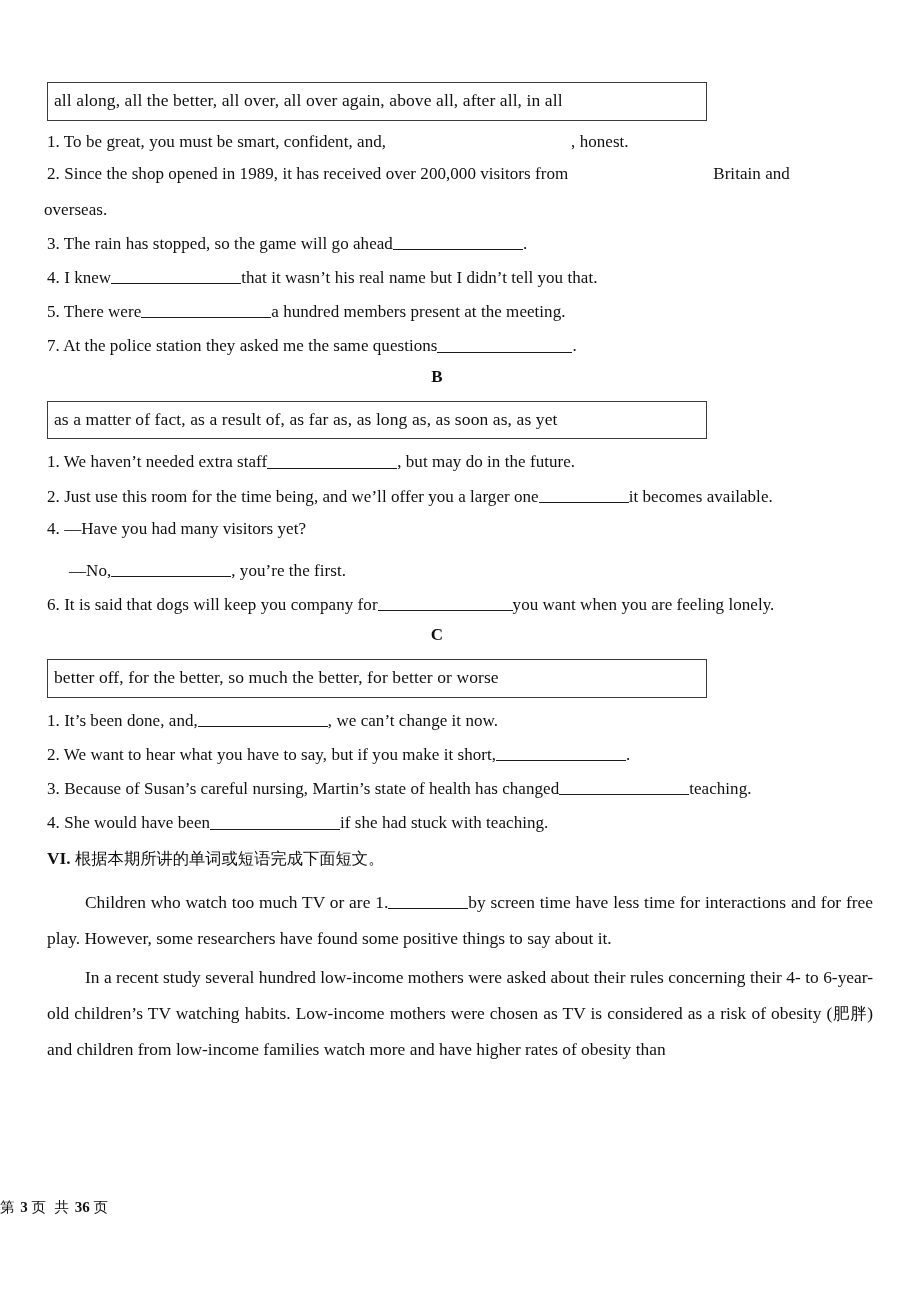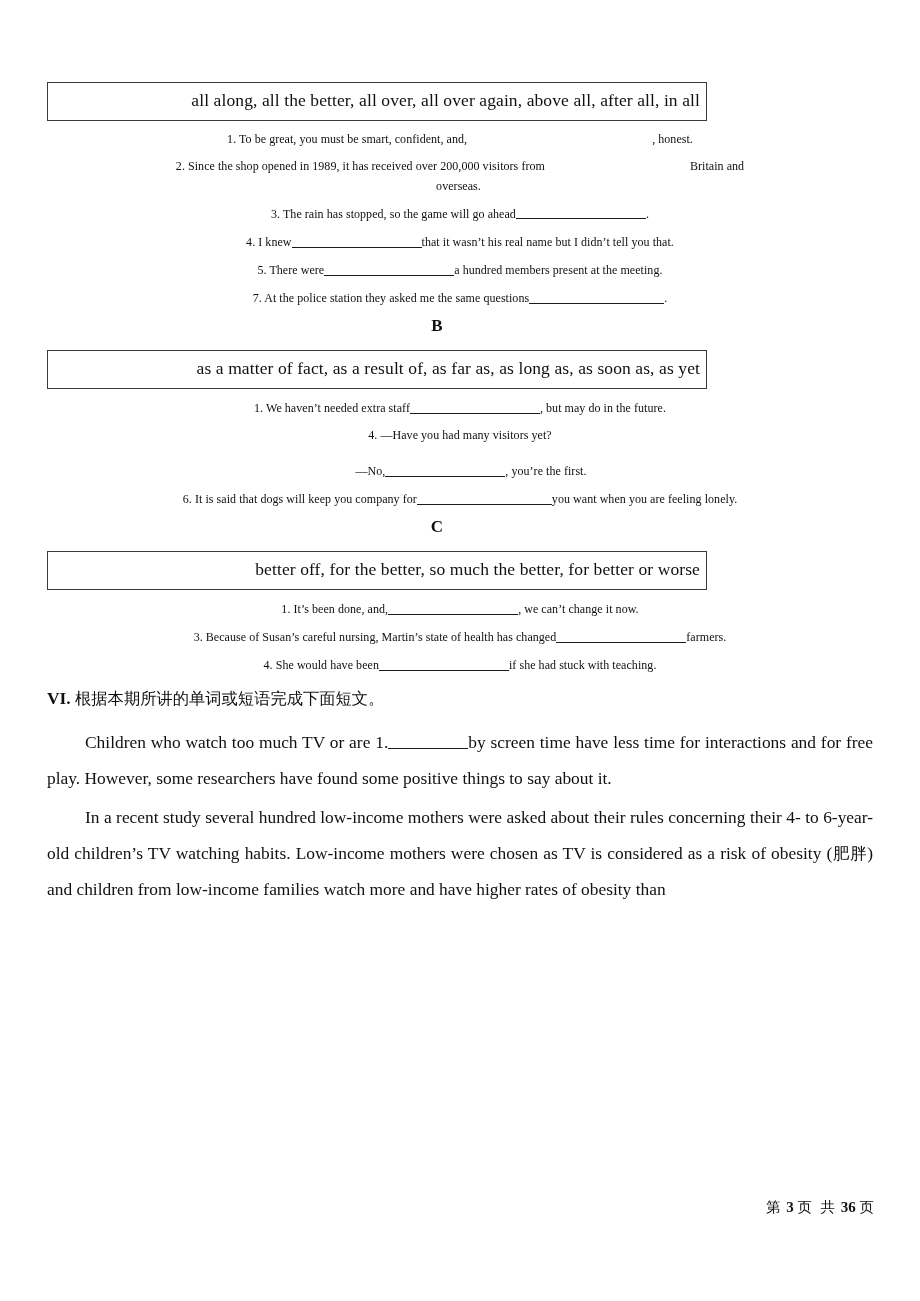--- a/index.html
+++ b/index.html
@@ -28,21 +28,21 @@
     left: 47px;
     top: 82px;
     width: 826px;
   }
 
   
   .wordbank {
     box-sizing: border-box;
     width: 660px;
     border: 1.6px solid #3a3a3a;
-    text-align: right;
+    text-align: left;
     font-size: 17.5px;
     line-height: 1.25;
     padding: 7px 6px 8px 6px;
     letter-spacing: 0.1px;
     background: #fff;
   }
   .wordbank.b { margin-top: 14px; }
 
   
   .section-letter {
@@ -50,31 +50,30 @@
     font-weight: bold;
     font-size: 17px;
     width: 826px;
     margin: 11px 0 8px 0;
     padding-right: 46px;
     box-sizing: border-box;
   }
 
   
   .item {
-    font-size: 12px;
+    font-size: 17px;
     line-height: 1.06;
     margin-top: 14px;
     letter-spacing: 0.05px;
     white-space: normal;
-    text-align: center;
   }
   .item.first { margin-top: 12px; }
   .item .cont {
     display: block;
-    margin-top: 8px;
+    margin-top: 18px;
     margin-left: -3px;
   }
   .item .sub {
     display: block;
     margin-top: 22px;
     margin-left: 22px;
   }
 
   
   .blank {
@@ -126,21 +125,21 @@
     margin-top: 12px;
   }
   .para.p2 { margin-top: 2px; }
 
   
   .footer {
     position: absolute;
     left: 0;
     top: 1198px;
     width: 876px;
-    text-align: right;
+    text-align: left;
     font-size: 15px;
   }
   .footer .cn {
     font-family: "DejaVu Sans", "Liberation Sans", sans-serif;
     font-size: 14.5px;
     letter-spacing: 2px;
   }
   .footer .num {
     font-family: "Liberation Serif", "DejaVu Serif", serif;
     font-weight: bold;
@@ -182,43 +181,49 @@
     </div>
 
     <div class="section-letter">B</div>
 
     <div class="wordbank b">as a matter of fact, as a result of, as far as, as long as, as soon as, as yet</div>
 
     <div class="item first">
       <span>1. We haven’t needed extra staff</span><span class="blank w130"></span><span>, but may do in the future.</span>
     </div>
 
+    <div class="item">
+      <span>2. Just use this room for the time being, and we’ll offer you a larger one</span><span class="blank w90"></span><span>it becomes available.</span>
+    </div>
 
 
     <div class="item">
       <span>4. —Have you had many visitors yet?</span>
       <span class="sub"><span>—No,</span><span class="blank w120"></span><span>, you’re the first.</span></span>
     </div>
 
 
     <div class="item">
       <span>6. It is said that dogs will keep you company for</span><span class="blank w135"></span><span>you want when you are feeling lonely.</span>
     </div>
 
     <div class="section-letter">C</div>
 
     <div class="wordbank b">better off, for the better, so much the better, for better or worse</div>
 
     <div class="item first">
       <span>1. It’s been done, and,</span><span class="blank w130"></span><span>, we can’t change it now.</span>
     </div>
 
-
-    <div class="item">
-      <span>3. Because of Susan’s careful nursing, Martin’s state of health has changed</span><span class="blank w130"></span><span>farmers.</span>
+    <div class="item">
+      <span>2. We want to hear what you have to say, but if you make it short,</span><span class="blank w130"></span><span>.</span>
+    </div>
+
+    <div class="item">
+      <span>3. Because of Susan’s careful nursing, Martin’s state of health has changed</span><span class="blank w130"></span><span>teaching.</span>
     </div>
 
     <div class="item">
       <span>4. She would have been</span><span class="blank w130"></span><span>if she had stuck with teaching.</span>
     </div>
 
     <div class="sec6">
       <span class="rn">VI.</span>
       <span class="cn">根据本期所讲的单词或短语完成下面短文。</span>
     </div>

